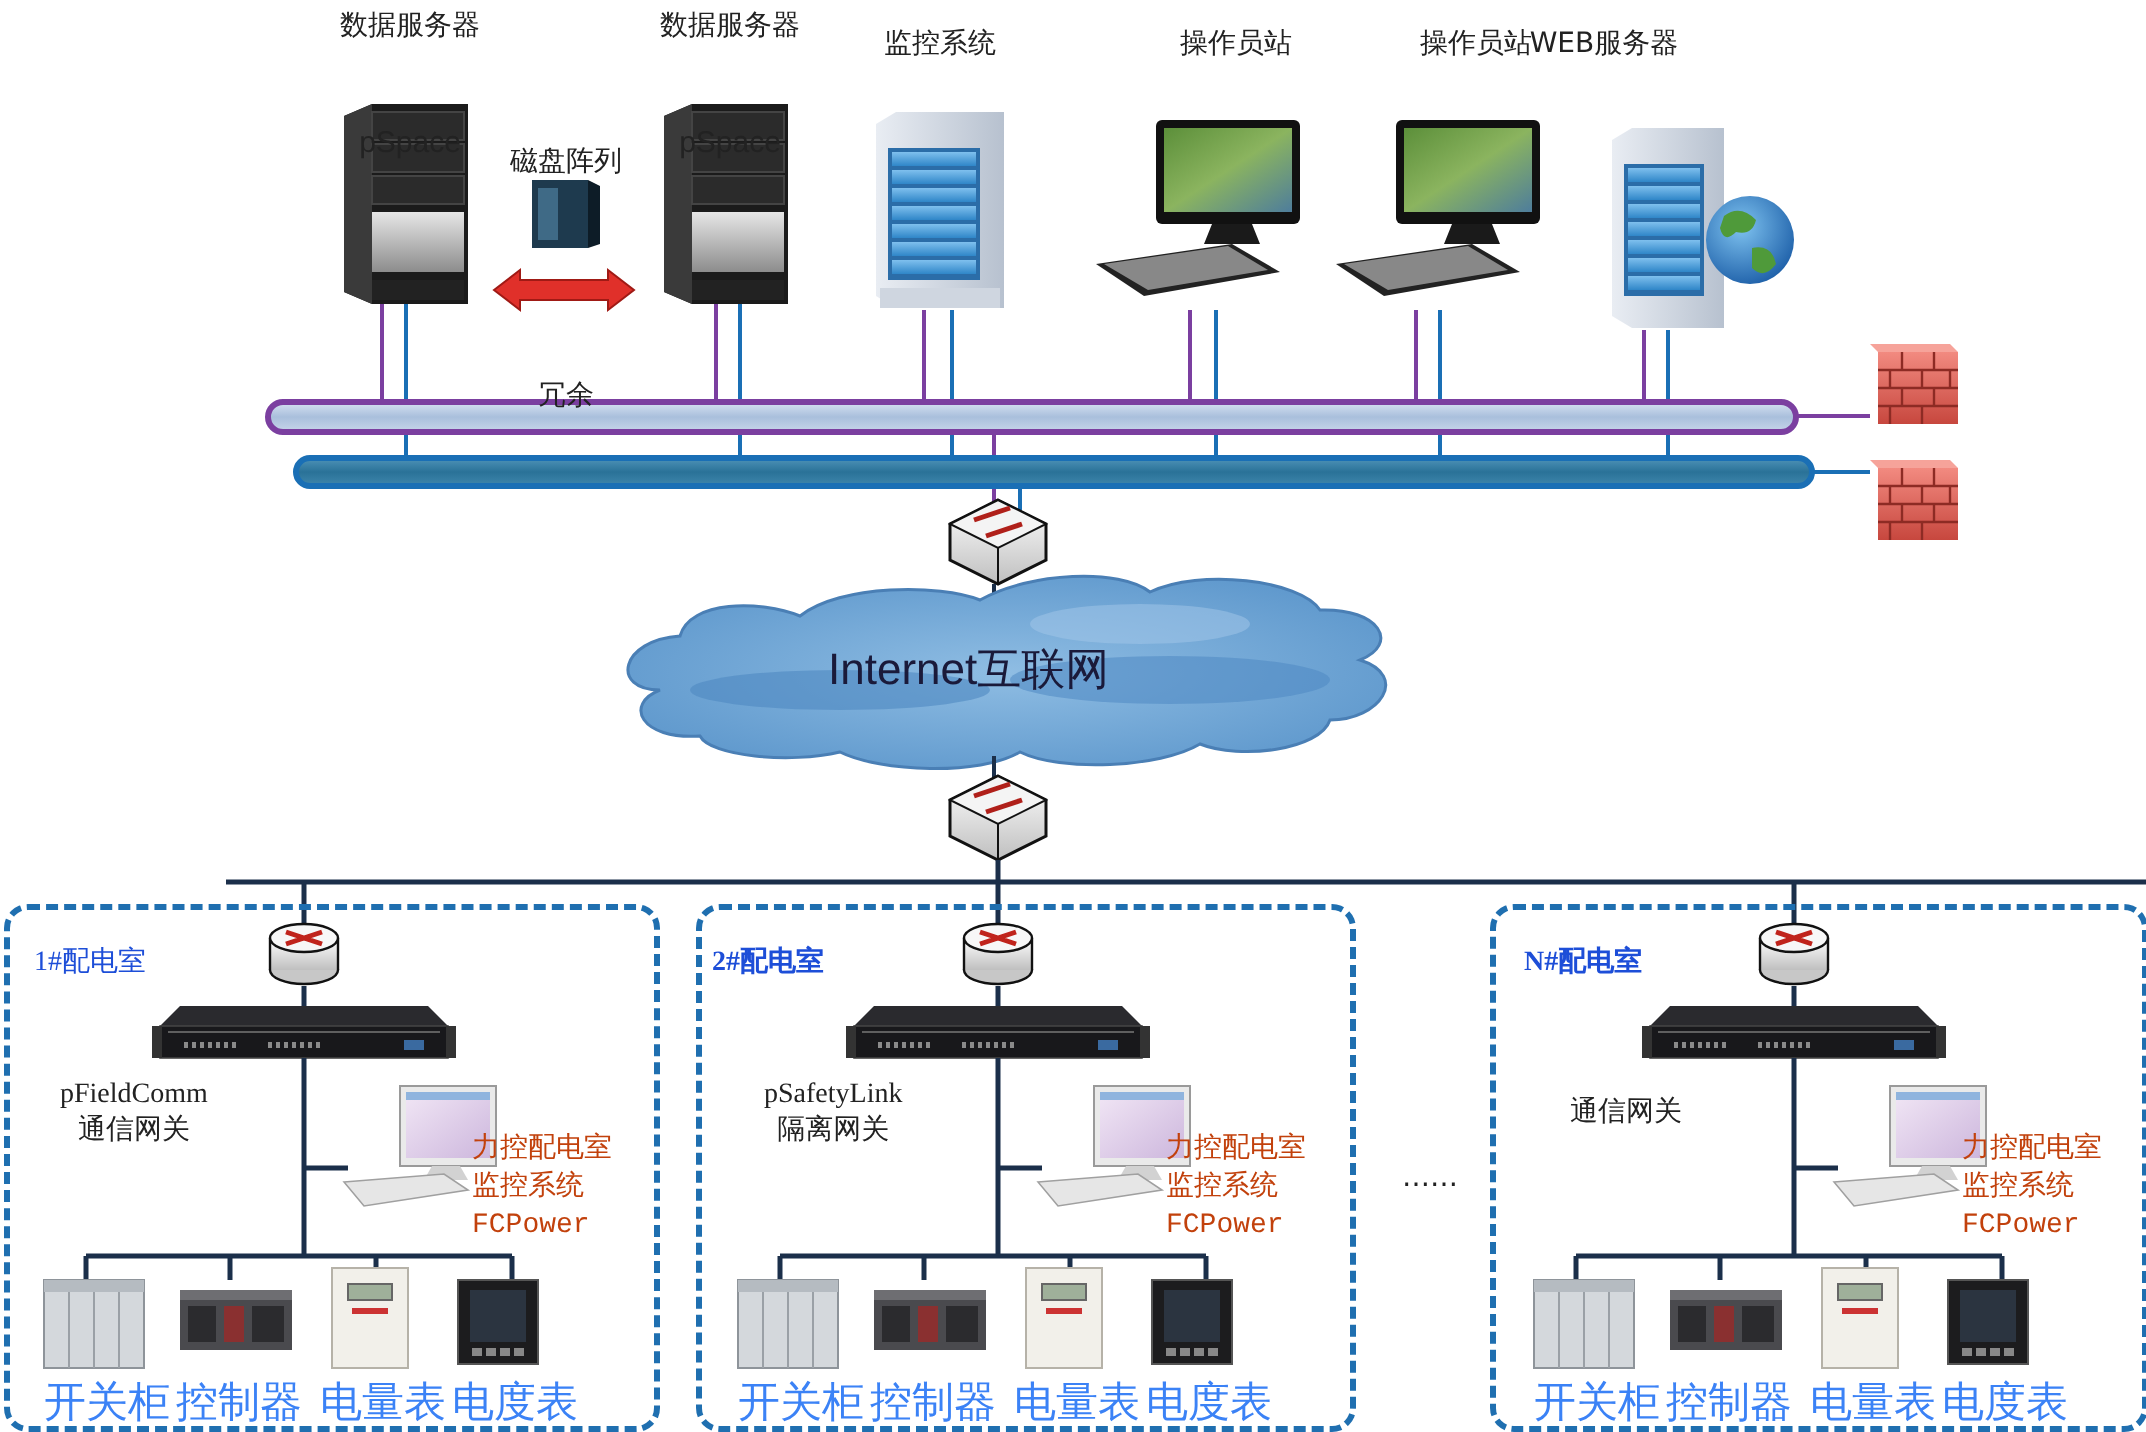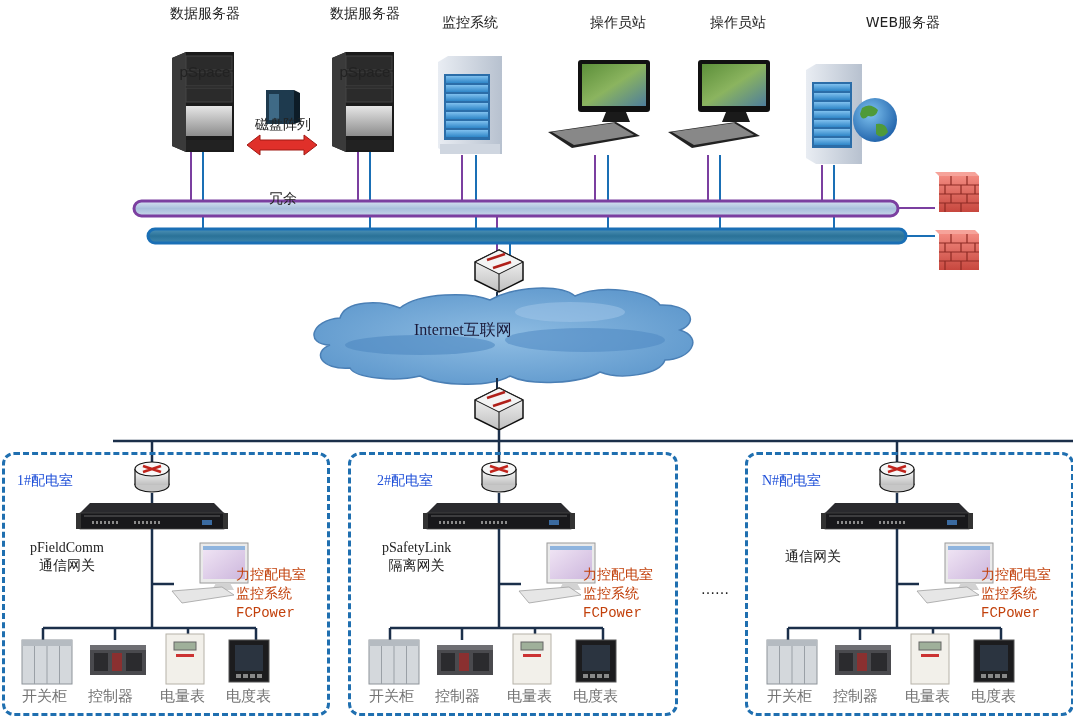--- a/index.html
+++ b/index.html
@@ -4,22 +4,22 @@
 <style>
   html,body{margin:0;padding:0;background:#fff;}
   body{width:1073px;height:716px;position:relative;overflow:hidden;font-family:"DejaVu Sans","Liberation Sans",sans-serif;}
   .lbl{position:absolute;font-size:14px;color:#222;text-align:center;white-space:nowrap;line-height:18px;}
   .lbl-sans{font-family:"Liberation Sans","DejaVu Sans",sans-serif;font-size:15px;margin-top:41px;}
   svg{position:absolute;left:0;top:0;}
   .room{position:absolute;border:3px dashed #1f6fb0;border-radius:12px;}
   .room-title{position:absolute;font-size:14px;color:#1d4ed8;font-family:"Liberation Serif","DejaVu Serif",serif;}
   .gw-label{position:absolute;font-size:14px;color:#222;line-height:18px;text-align:center;font-family:"Liberation Serif","DejaVu Serif",serif;}
   .sys-label{position:absolute;font-size:14px;color:#c2410c;line-height:19px;font-family:Liberation Mono, monospace;}
-  .dev-label{position:absolute;font-size:15px;color:#737373;white-space:nowrap;}
-  .cloud-text{position:absolute;font-family:Liberation Serif, serif;font-size:16px;color:#1a1a3a;}
+  .dev-label{position:absolute;font-size:21px;color:#3b82f6;white-space:nowrap;}
+  .cloud-text{position:absolute;font-family:Liberation Sans, sans-serif;font-size:22px;color:#1a1a3a;}
 </style>
 </head>
 <body>
 
 <svg width="1073" height="716" viewBox="0 0 1073 716">
   <defs>
     <linearGradient id="busPurple" x1="0" y1="0" x2="0" y2="1">
       <stop offset="0" stop-color="#d7e2f2"></stop>
         <stop offset="0.5" stop-color="#a9bfdc"></stop>
         <stop offset="1" stop-color="#c8d6ea"></stop>
@@ -484,22 +484,22 @@
   <div>数据服务器</div>
   <div class="lbl-sans">pSpace</div>
 </div>
 <div class="lbl" style="left:315px;top:4px;width:100px;">
   <div>数据服务器</div>
   <div class="lbl-sans">pSpace</div>
 </div>
 <div class="lbl" style="left:420px;top:13px;width:100px;">监控系统</div>
 <div class="lbl" style="left:568px;top:13px;width:100px;">操作员站</div>
 <div class="lbl" style="left:688px;top:13px;width:100px;">操作员站</div>
-<div class="lbl" style="left:840px;top:13px;width:100px;text-align:right;">WEB服务器</div>
-<div class="lbl" style="left:243px;top:72px;width:80px;margin-top:43px;">磁盘阵列</div>
+<div class="lbl" style="left:752px;top:13px;width:100px;">WEB服务器</div>
+<div class="lbl" style="left:243px;top:72px;width:80px;">磁盘阵列</div>
 <div class="lbl" style="left:253px;top:162px;width:60px;margin-top:27px;">冗余</div>
 
 <div class="cloud-text" style="left:414px;top:320px;">Internet互联网</div>
 
 <div class="lbl" style="left:690px;top:580px;width:50px;font-size:14px;">……</div>
 
 <div id="room-labels">
     <div class="room-title" style="left:17px;top:472px;">1#配电室</div>
     <div class="gw-label" style="left:30px;top:539px;">
       <div>pFieldComm</div>
@@ -507,35 +507,35 @@
     </div>
     <div class="sys-label" style="left:236px;top:566px;">
       <div>力控配电室</div>
       <div>监控系统</div>
       <div>FCPower</div>
     </div>
     <div class="dev-label" style="left:22px;top:687px;">开关柜</div>
     <div class="dev-label" style="left:88px;top:687px;">控制器</div>
     <div class="dev-label" style="left:160px;top:687px;">电量表</div>
     <div class="dev-label" style="left:226px;top:687px;">电度表</div>
-    <div class="room-title" style="left:377px;top:472px;">2#配电室</div>
+    <div class="room-title" style="left:356px;top:472px;font-weight:bold;">2#配电室</div>
     <div class="gw-label" style="left:382px;top:539px;">
       <div>pSafetyLink</div>
       <div>隔离网关</div>
     </div>
     <div class="sys-label" style="left:583px;top:566px;">
       <div>力控配电室</div>
       <div>监控系统</div>
       <div>FCPower</div>
     </div>
     <div class="dev-label" style="left:369px;top:687px;">开关柜</div>
     <div class="dev-label" style="left:435px;top:687px;">控制器</div>
     <div class="dev-label" style="left:507px;top:687px;">电量表</div>
     <div class="dev-label" style="left:573px;top:687px;">电度表</div>
-    <div class="room-title" style="left:762px;top:472px;">N#配电室</div>
+    <div class="room-title" style="left:762px;top:472px;font-weight:bold;">N#配电室</div>
     <div class="gw-label" style="left:785px;top:548px;">
       <div>通信网关</div>
     </div>
     <div class="sys-label" style="left:981px;top:566px;">
       <div>力控配电室</div>
       <div>监控系统</div>
       <div>FCPower</div>
     </div>
     <div class="dev-label" style="left:767px;top:687px;">开关柜</div>
     <div class="dev-label" style="left:833px;top:687px;">控制器</div>

